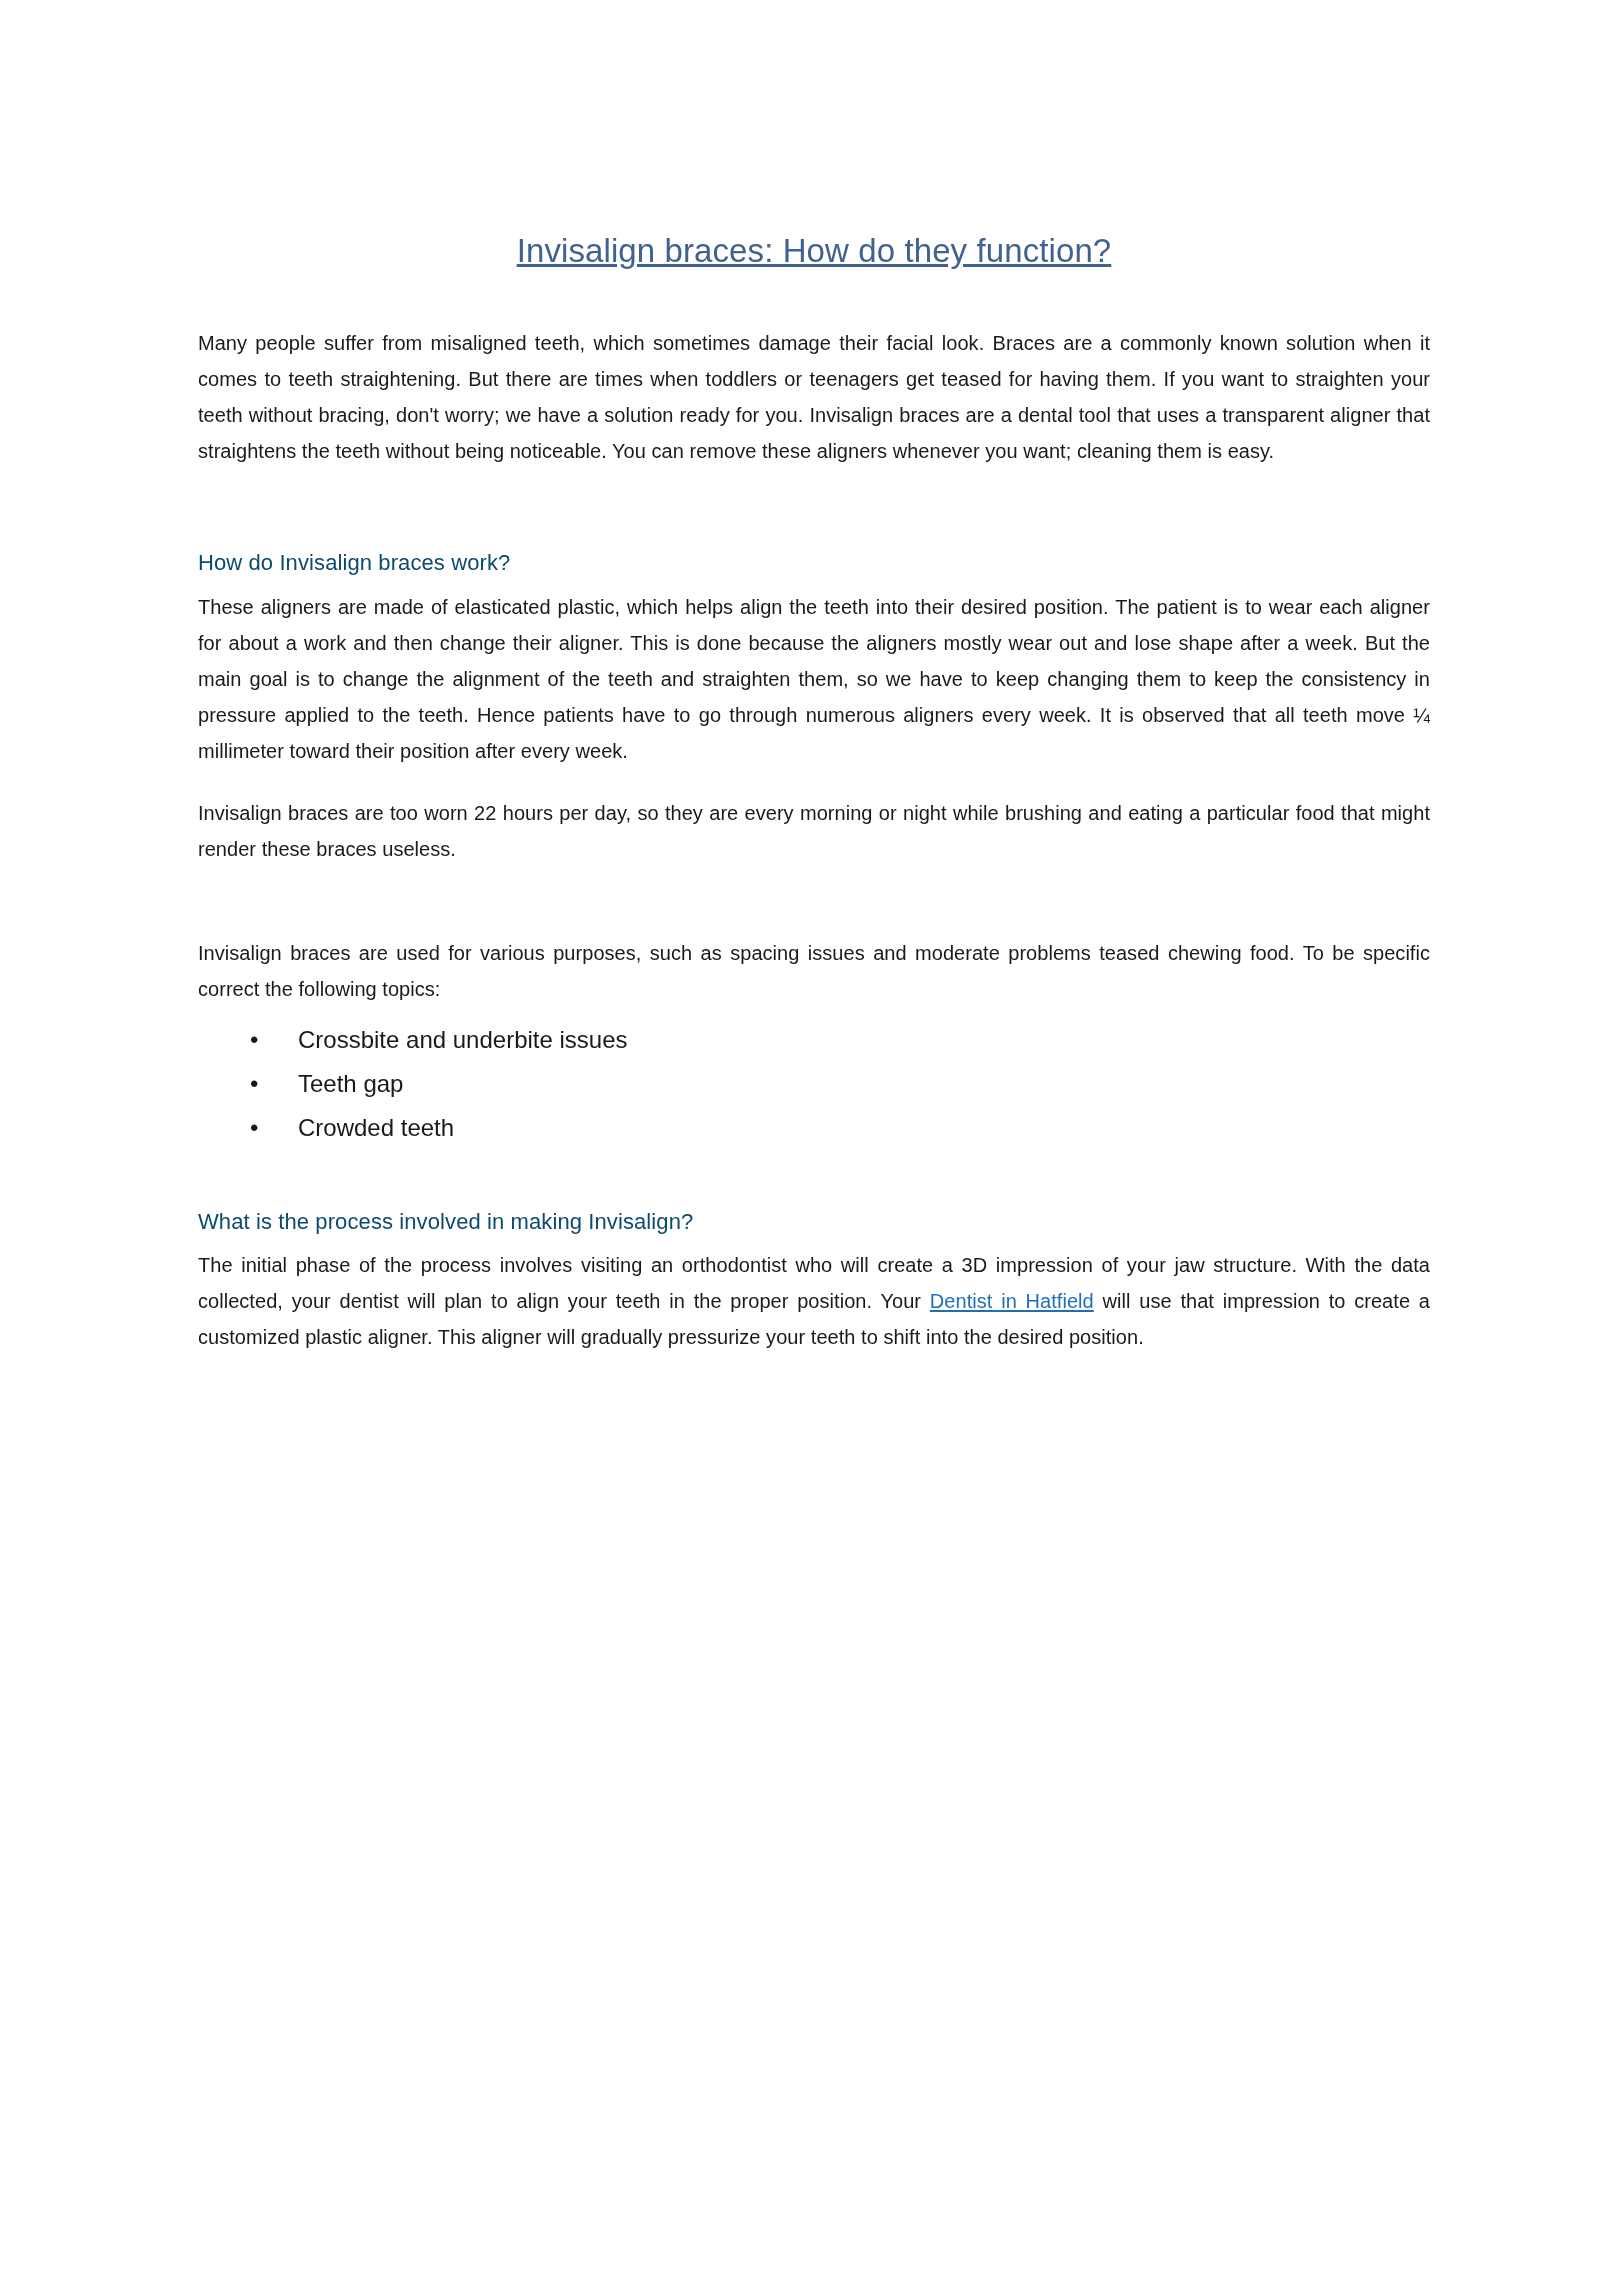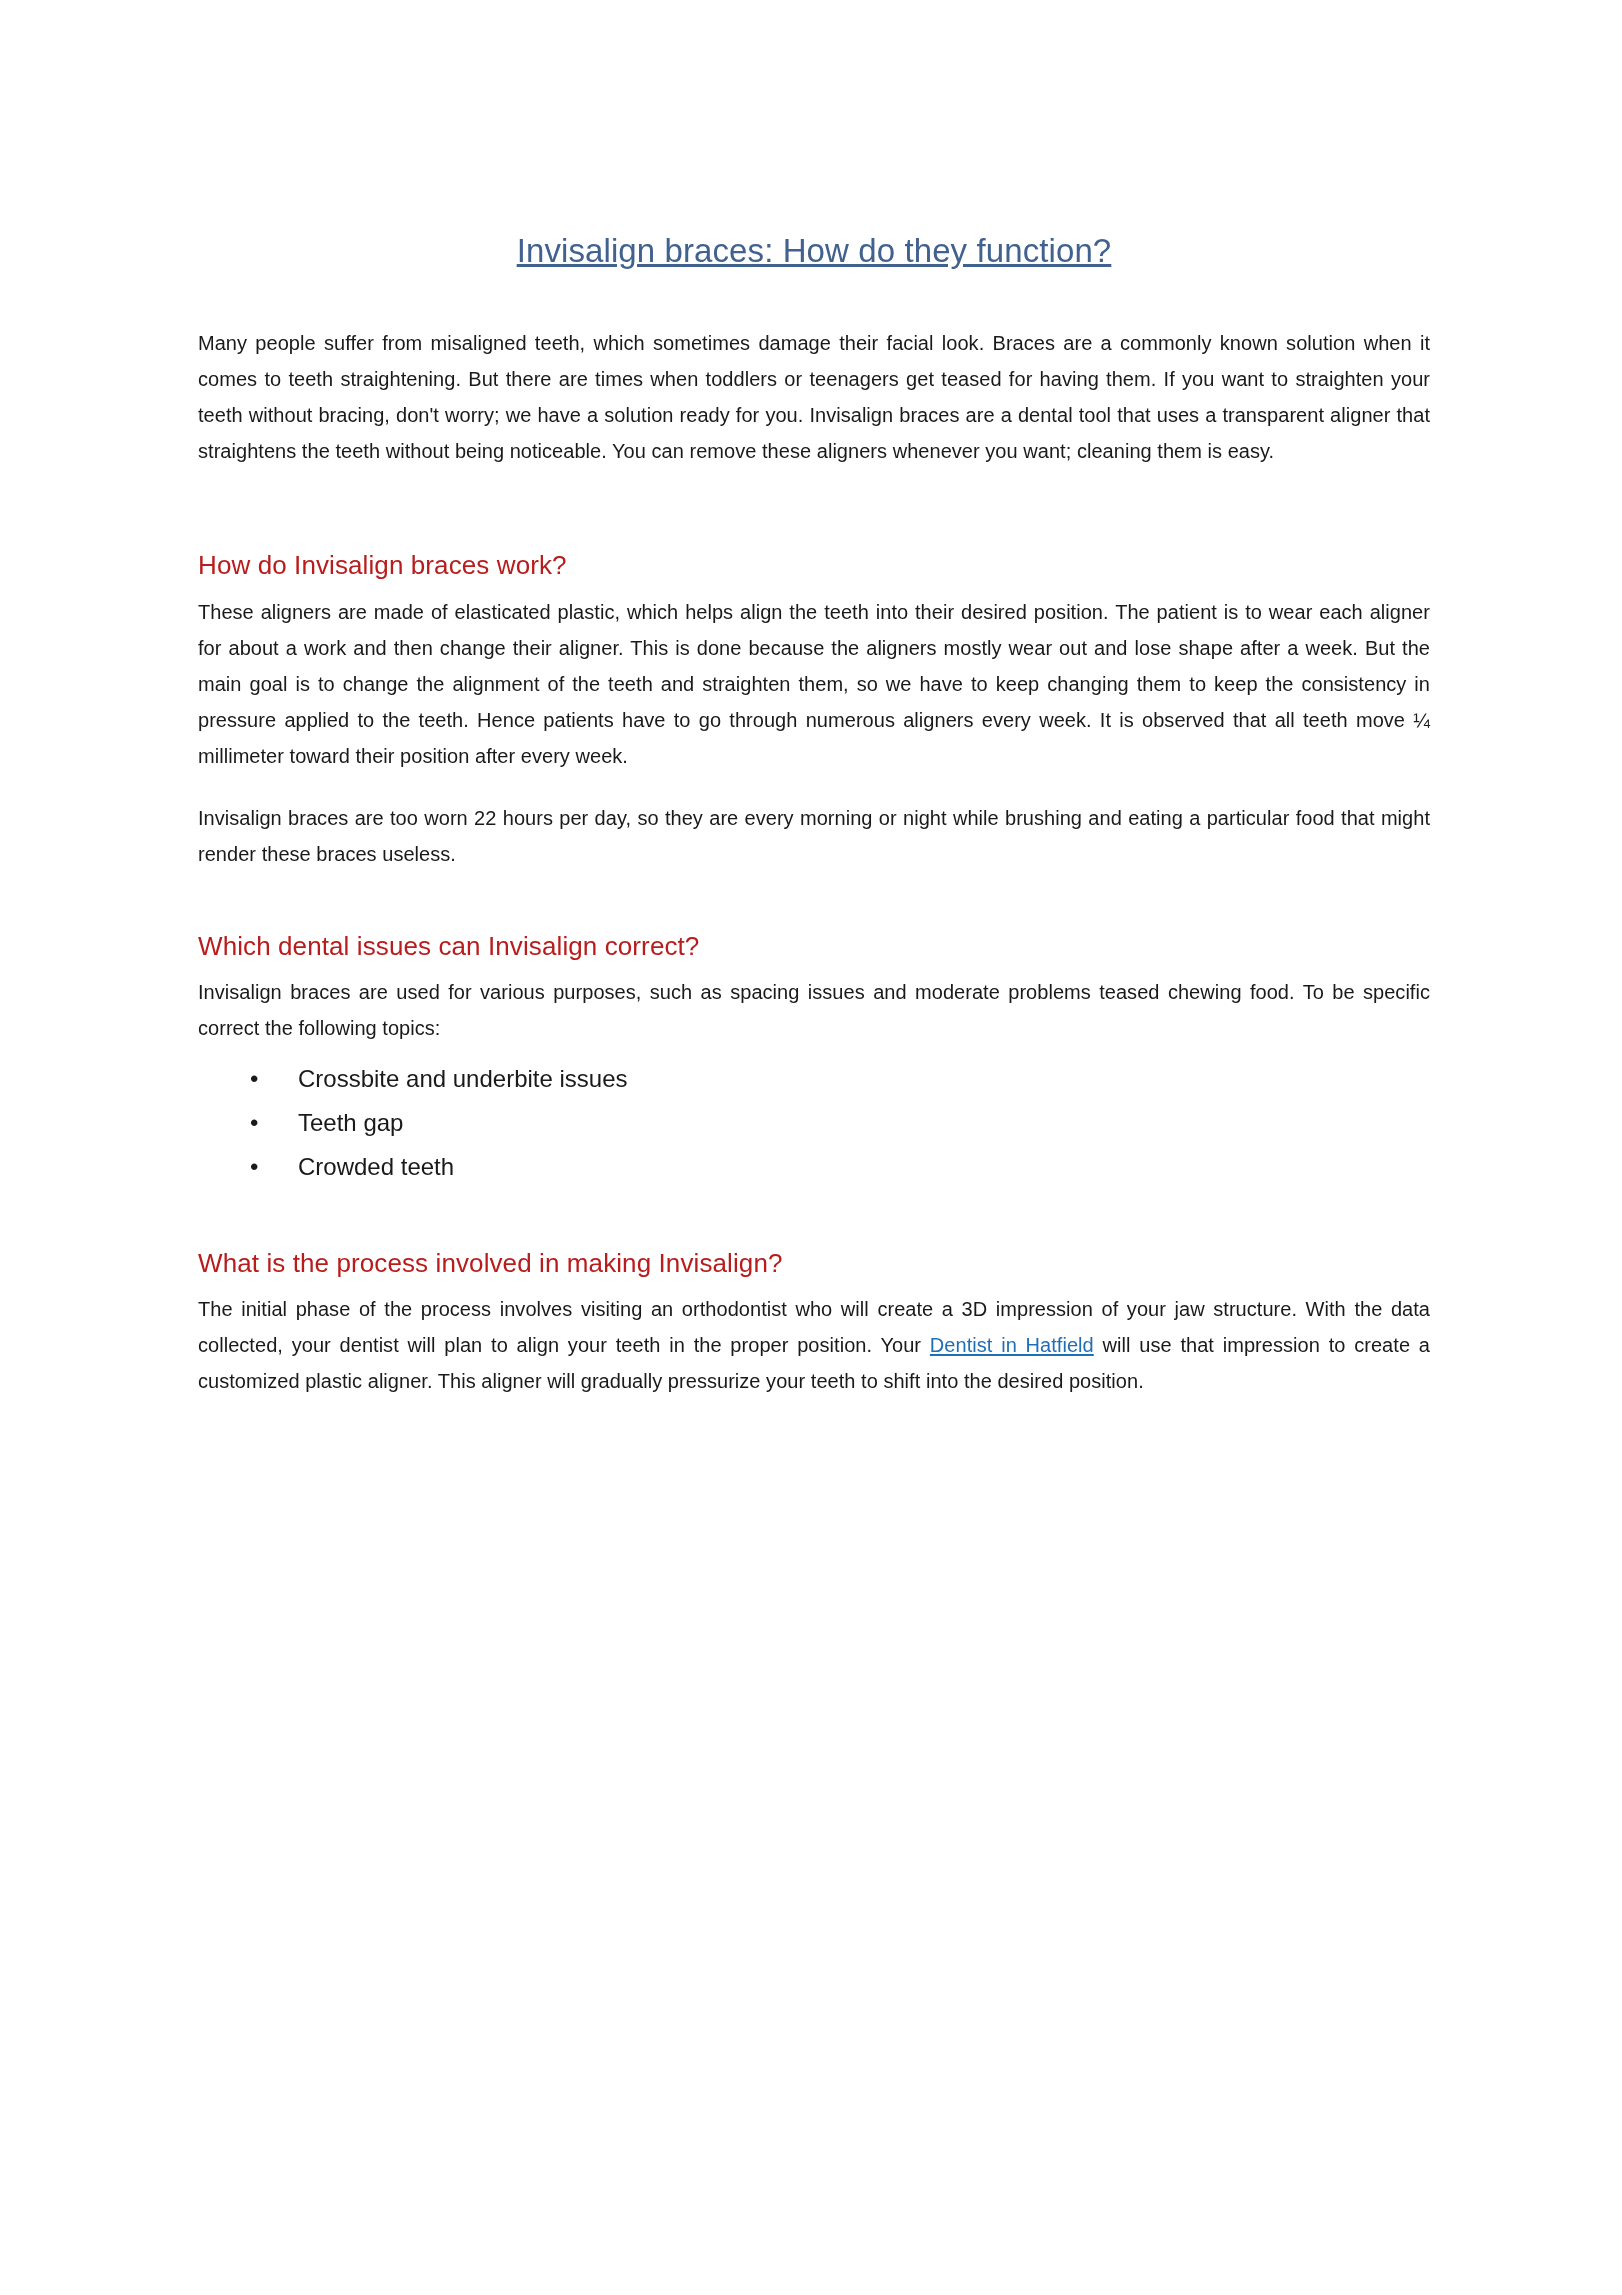--- a/index.html
+++ b/index.html
@@ -36,22 +36,22 @@
     font-weight: 400;
     line-height: 1.25;
     margin: 0;
     padding-top: 230px;
     letter-spacing: 0.1px;
     text-decoration: underline;
   }
 
   
   .section-heading {
-    color: #b91c1c;
-    font-size: 26px;
+    color: #0c4a6e;
+    font-size: 22px;
     font-weight: 400;
     line-height: 1.3;
     margin: 0;
     letter-spacing: 0.1px;
   }
 
   
   p.body {
     font-size: 20px;
     line-height: 36px;
@@ -117,21 +117,20 @@
     <div class="gap-small"></div>
 
     <p class="body">These aligners are made of elasticated plastic, which helps align the teeth into their desired position. The patient is to wear each aligner for about a work and then change their aligner. This is done because the aligners mostly wear out and lose shape after a week. But the main goal is to change the alignment of the teeth and straighten them, so we have to keep changing them to keep the consistency in pressure applied to the teeth. Hence patients have to go through numerous aligners every week. It is observed that all teeth move ¼ millimeter toward their position after every week.</p>
 
     <div class="gap-between-paras"></div>
 
     <p class="body">Invisalign braces are too worn 22 hours per day, so they are every morning or night while brushing and eating a particular food that might render these braces useless.</p>
 
     <div class="gap-section"></div>
 
-    <h2 class="section-heading">Which dental issues can Invisalign correct?</h2>
 
     <div class="gap-small"></div>
 
     <p class="body">Invisalign braces are used for various purposes, such as spacing issues and moderate problems teased chewing food. To be specific correct the following topics:</p>
 
     <div class="gap-small"></div>
 
     <ul class="bullets">
       <li>
         <span class="bullet-dot">•</span>

